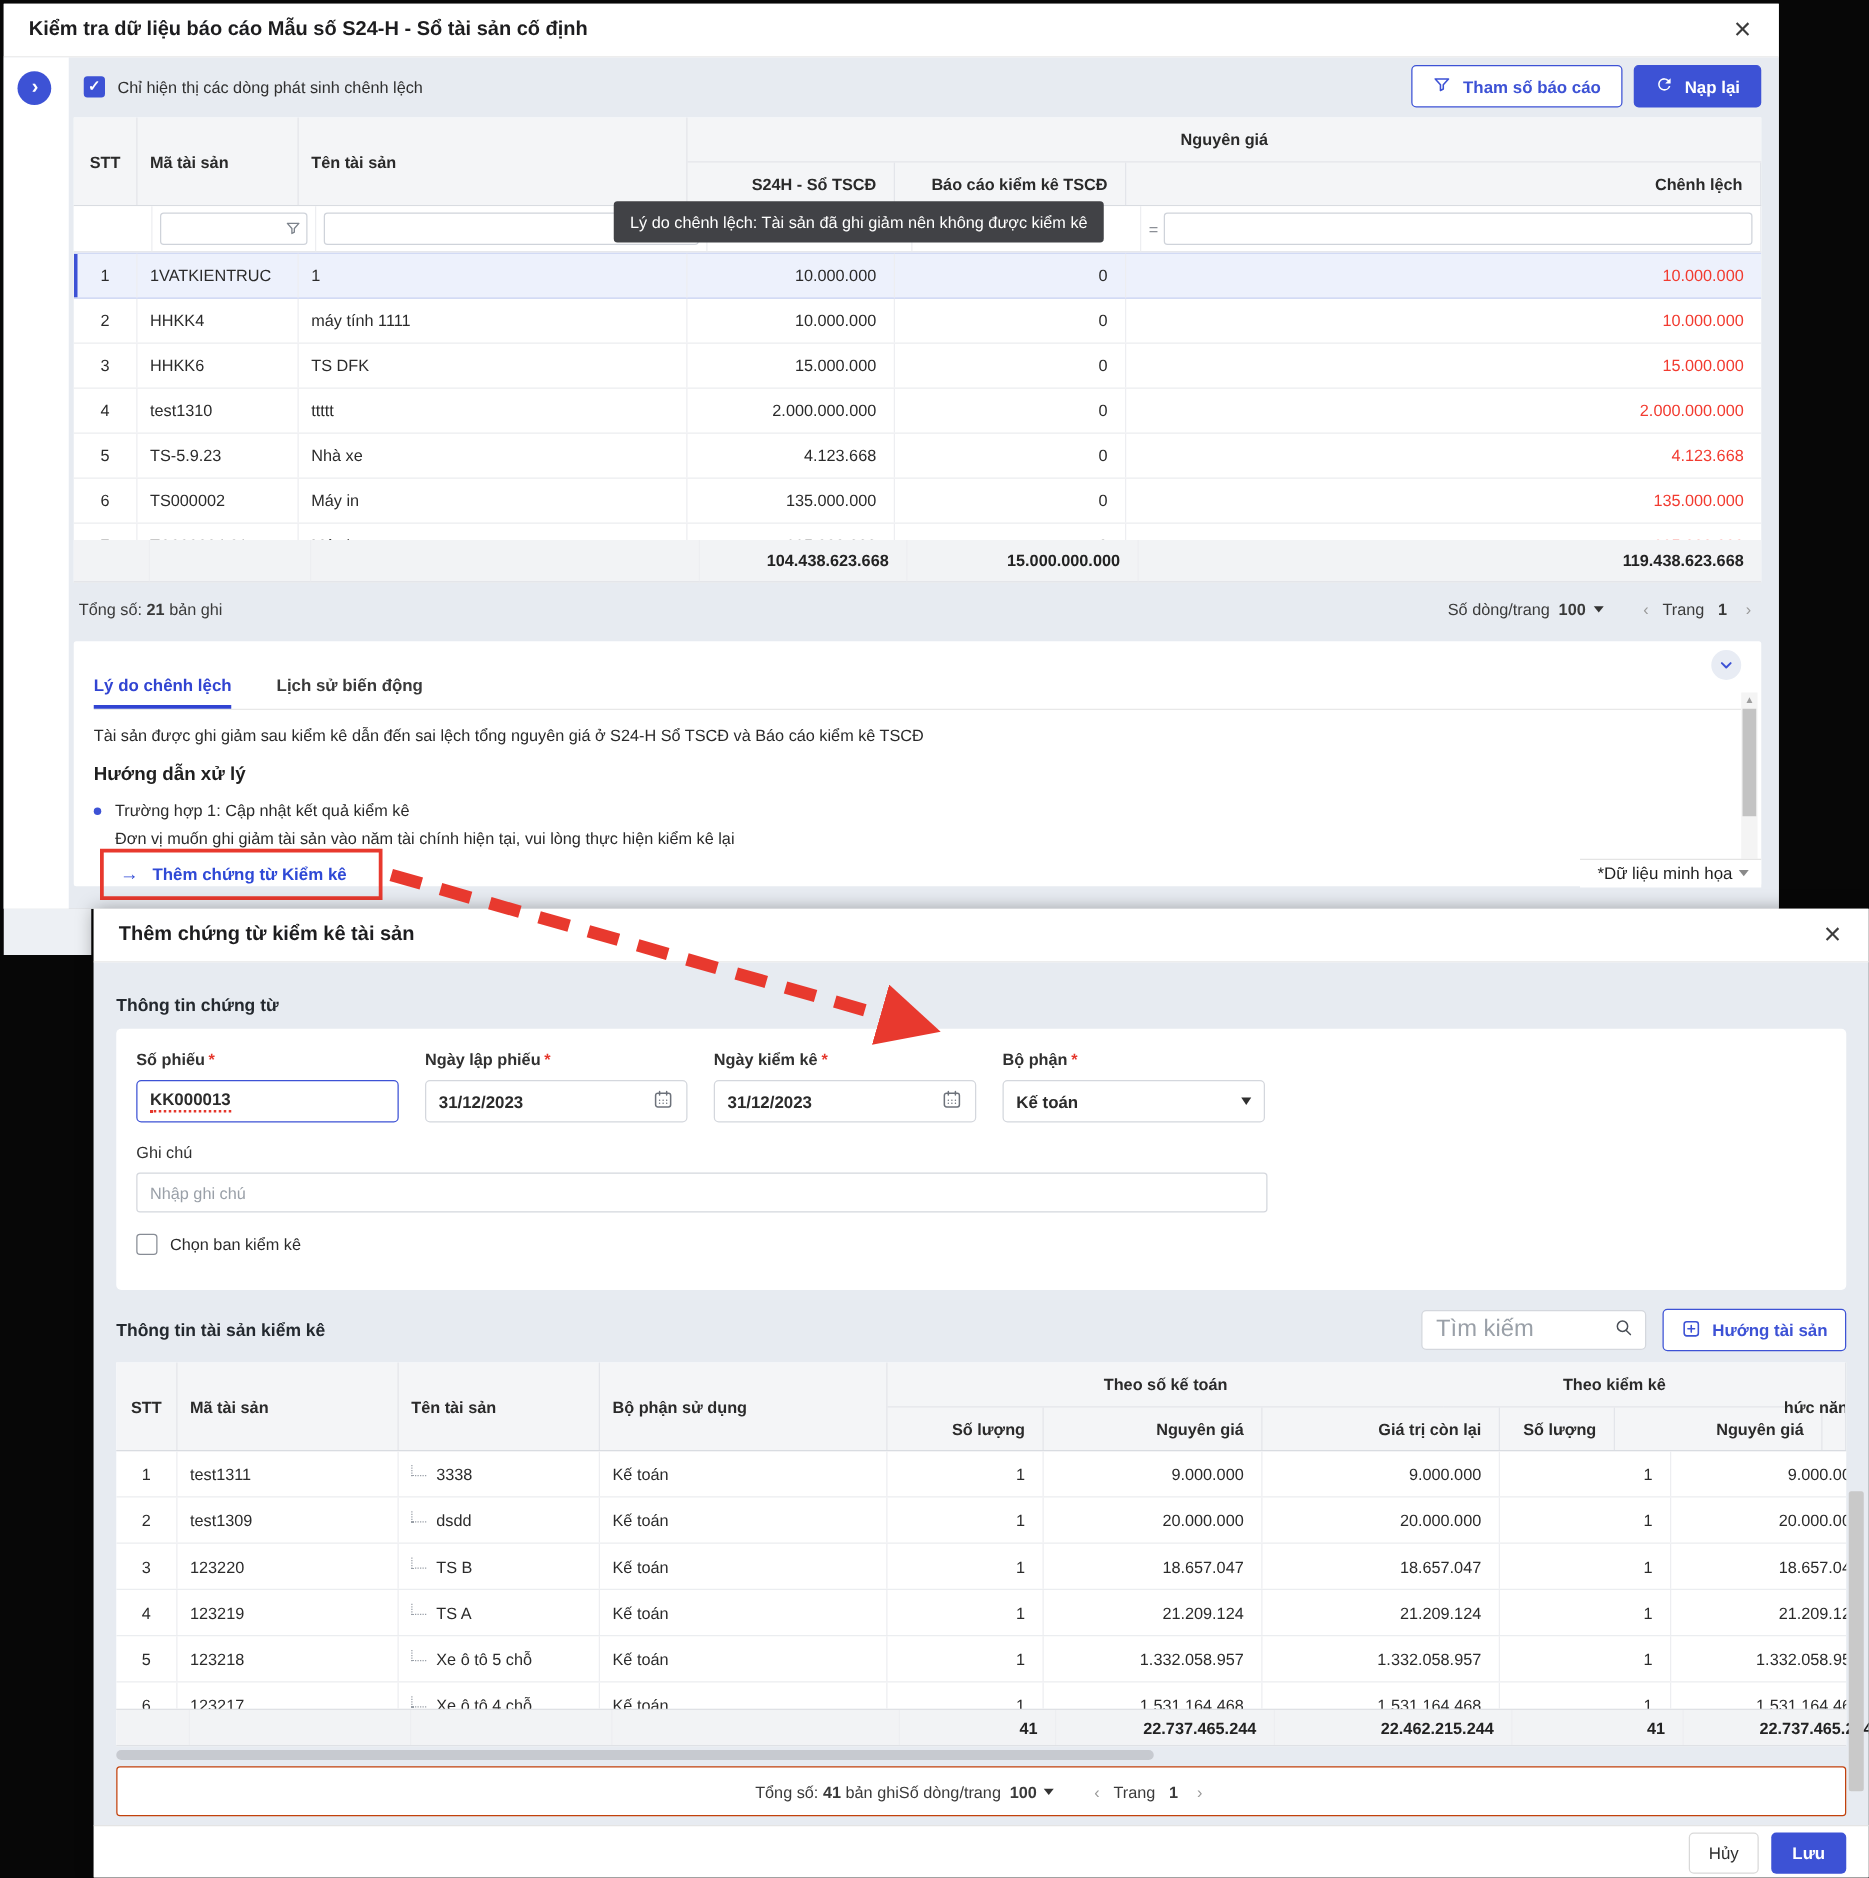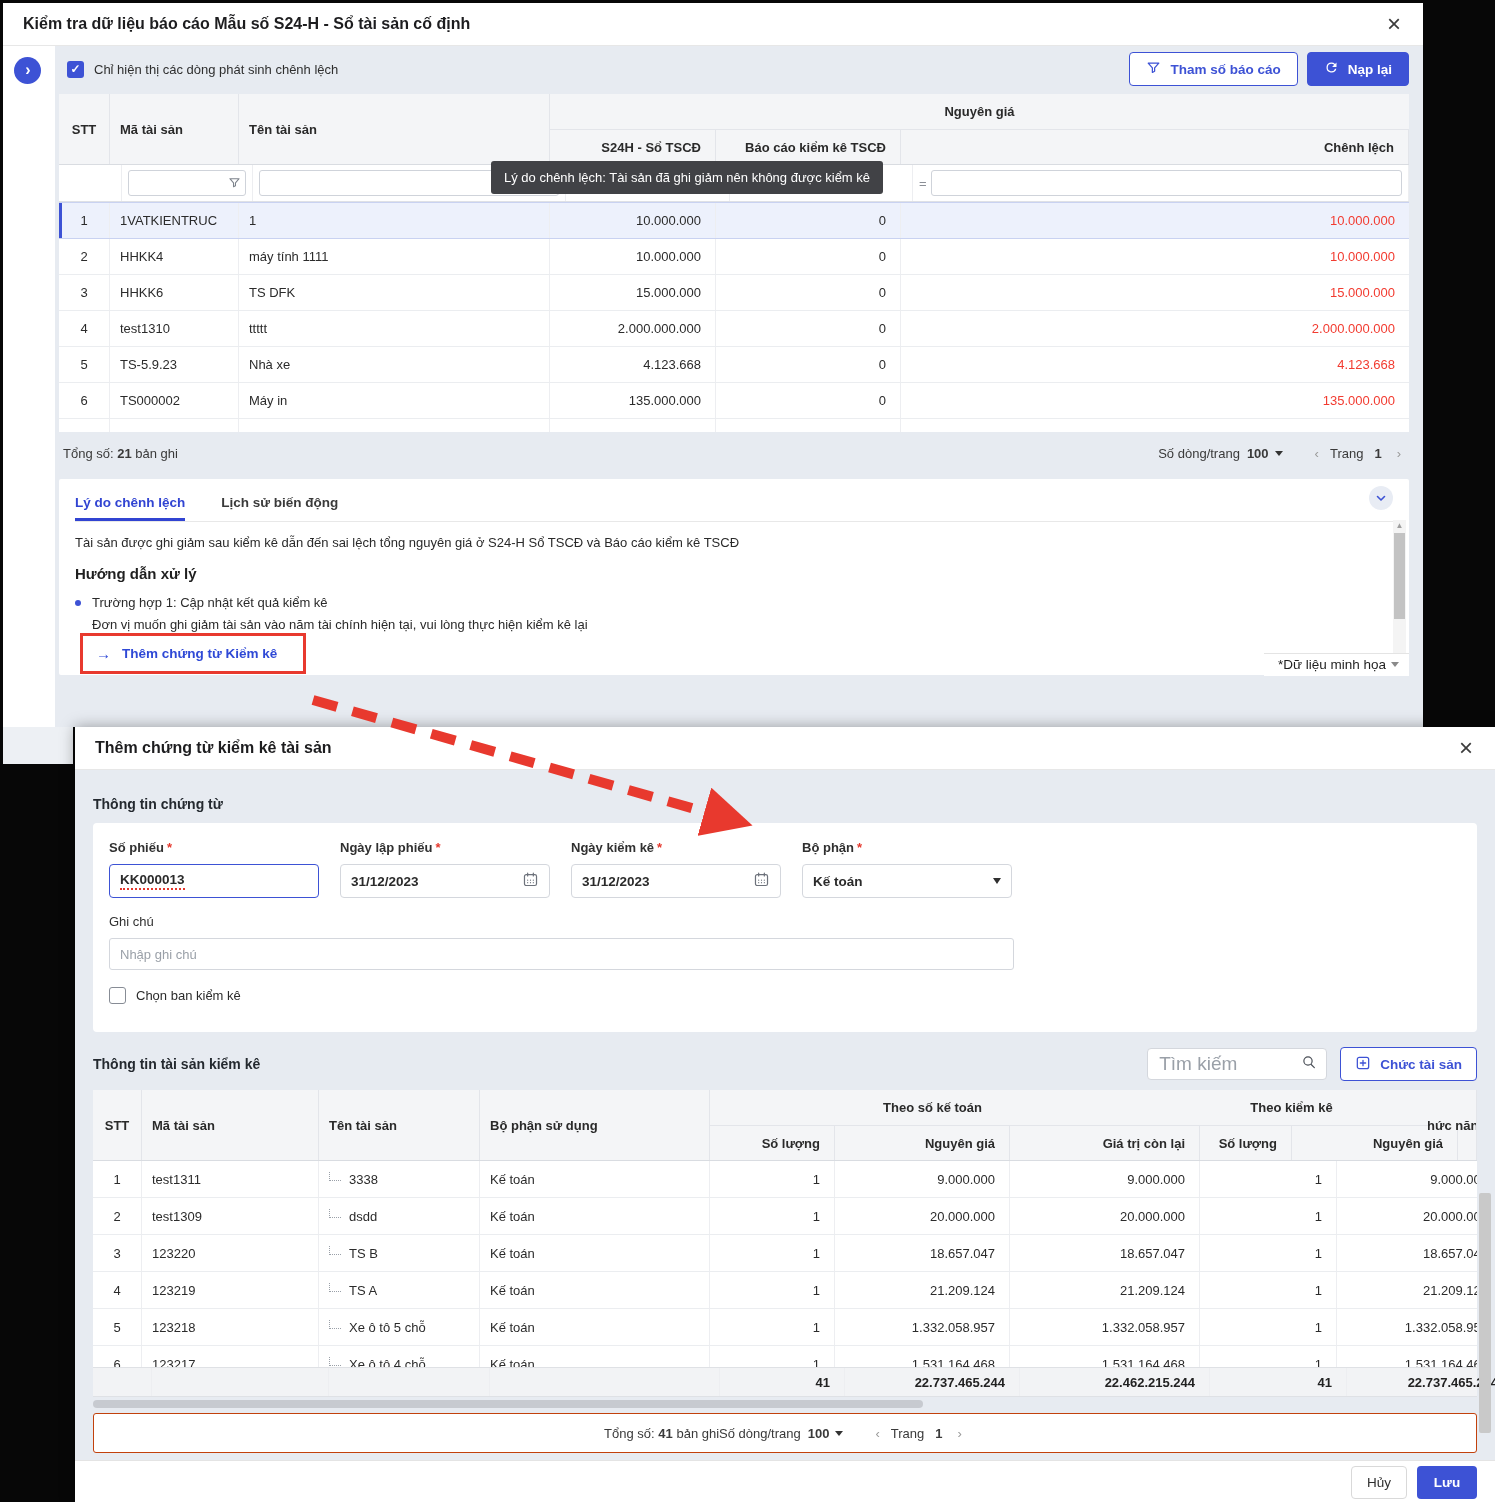--- a/index.html
+++ b/index.html
@@ -61,21 +61,21 @@
 
   .tooltip{position:absolute;left:432px;top:67px;background:#414246;color:#fff;font-size:13px;padding:9px 13px;border-radius:3px;z-index:6;white-space:nowrap;font-weight:normal;}
 
   .pag{height:42px;display:flex;align-items:center;justify-content:space-between;font-size:13px;color:#3a3a3a;padding:0 4px;}
   .pag-left b{font-weight:bold;}
   .pag-right{display:flex;align-items:center;gap:7px;}
   .pp-caret{display:inline-block;width:0;height:0;border-left:4px solid transparent;border-right:4px solid transparent;border-top:5px solid #333;margin-left:2px;}
   .pchev{color:#9a9a9a;font-size:13px;padding:0 4px;cursor:pointer;}
   .pnum{font-weight:bold;padding:0 4px;}
 
-  .panel{background:#fff;border-radius:2px;position:relative;height:196px;margin-top:5px;padding:4px 16px;box-sizing:border-box;}
+  .panel{background:#fff;border-radius:2px;position:relative;height:196px;margin-top:5px;padding:16px 16px;box-sizing:border-box;}
   .tabs{display:flex;gap:36px;border-bottom:1px solid #e8e8e8;height:38px;align-items:flex-end;}
   .tab{padding-bottom:8px;font-size:13.5px;font-weight:bold;cursor:pointer;border-bottom:3px solid transparent;}
   .tab.active{color:#3144d2;border-bottom-color:#3144d2;}
   .tab.inactive{color:#3a3a3a;}
   .chev-circle{position:absolute;right:16px;top:7px;width:24px;height:24px;border-radius:50%;background:#e8ecf4;display:flex;align-items:center;justify-content:center;cursor:pointer;}
   .panel-scroll{position:absolute;right:3px;top:41px;width:13px;height:148px;background:#f4f4f4;display:flex;flex-direction:column;align-items:center;}
   .ps-arrow{color:#9e9e9e;font-size:8px;line-height:12px;}
   .ps-thumb{width:11px;height:86px;background:#c3c3c3;margin-top:1px;}
   .reason{margin-top:13px;font-size:13px;color:#2a2a2a;}
   .guide{margin-top:15px;font-size:15px;font-weight:bold;color:#1f1f1f;}
@@ -270,20 +270,28 @@
             <div class="t1-r">
               <div class="cell c-stt center">7</div>
               <div class="cell c-code">TS000004.01</div>
               <div class="cell c-name">Máy in</div>
               <div class="cell c-s24h num">225.000.000</div>
               <div class="cell c-rep num">0</div>
               <div class="cell c-diff num red">225.000.000</div>
             </div>
           </div>
 
+        <div class="totals1">
+          <div class="cell c-stt"></div>
+          <div class="cell c-code"></div>
+          <div class="cell c-name"></div>
+          <div class="cell c-s24h num">104.438.623.668</div>
+          <div class="cell c-rep num">15.000.000.000</div>
+          <div class="cell c-diff num">119.438.623.668</div>
+        </div>
 
         <div class="tooltip">Lý do chênh lệch: Tài sản đã ghi giảm nên không được kiểm kê</div>
       </div>
 
       <div class="pag">
         <div class="pag-left">
           <span>Tổng số:</span>
           <b>21</b>
           <span>bản ghi</span>
         </div>
@@ -403,21 +411,21 @@
           <span><svg width="16" height="16" viewBox="0 0 24 24" fill="none" stroke="#4a4f57" stroke-width="1.8" stroke-linecap="round">
                 <circle cx="10.5" cy="10.5" r="6.2"></circle>
                 <path d="M15.3 15.8L20 20.5"></path>
               </svg></span>
         </div>
         <button class="btn-add">
           <span><svg width="16" height="16" viewBox="0 0 24 24" fill="none" stroke="#3d52d5" stroke-width="1.9" stroke-linecap="round">
                 <rect x="3.5" y="3.5" width="17" height="17" rx="3"></rect>
                 <path d="M12 8v8M8 12h8"></path>
               </svg></span>
-          <span>Chức tài sản</span>
+          <span>Hướng tài sản</span>
         </button>
       </div>
     </div>
 
     <div class="tbl2">
       <div class="t2-head">
         <div class="cell k-stt center">STT</div>
         <div class="cell k-code">Mã tài sản</div>
         <div class="cell k-name">Tên tài sản</div>
         <div class="cell k-dept">Bộ phận sử dụng</div>

